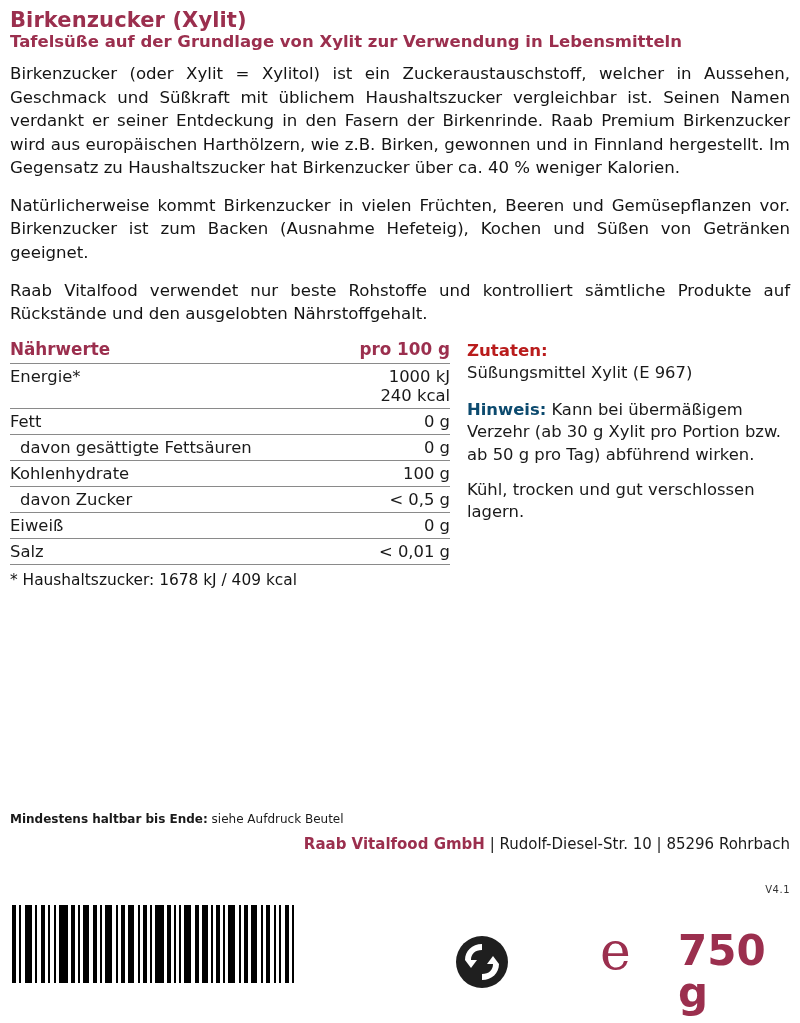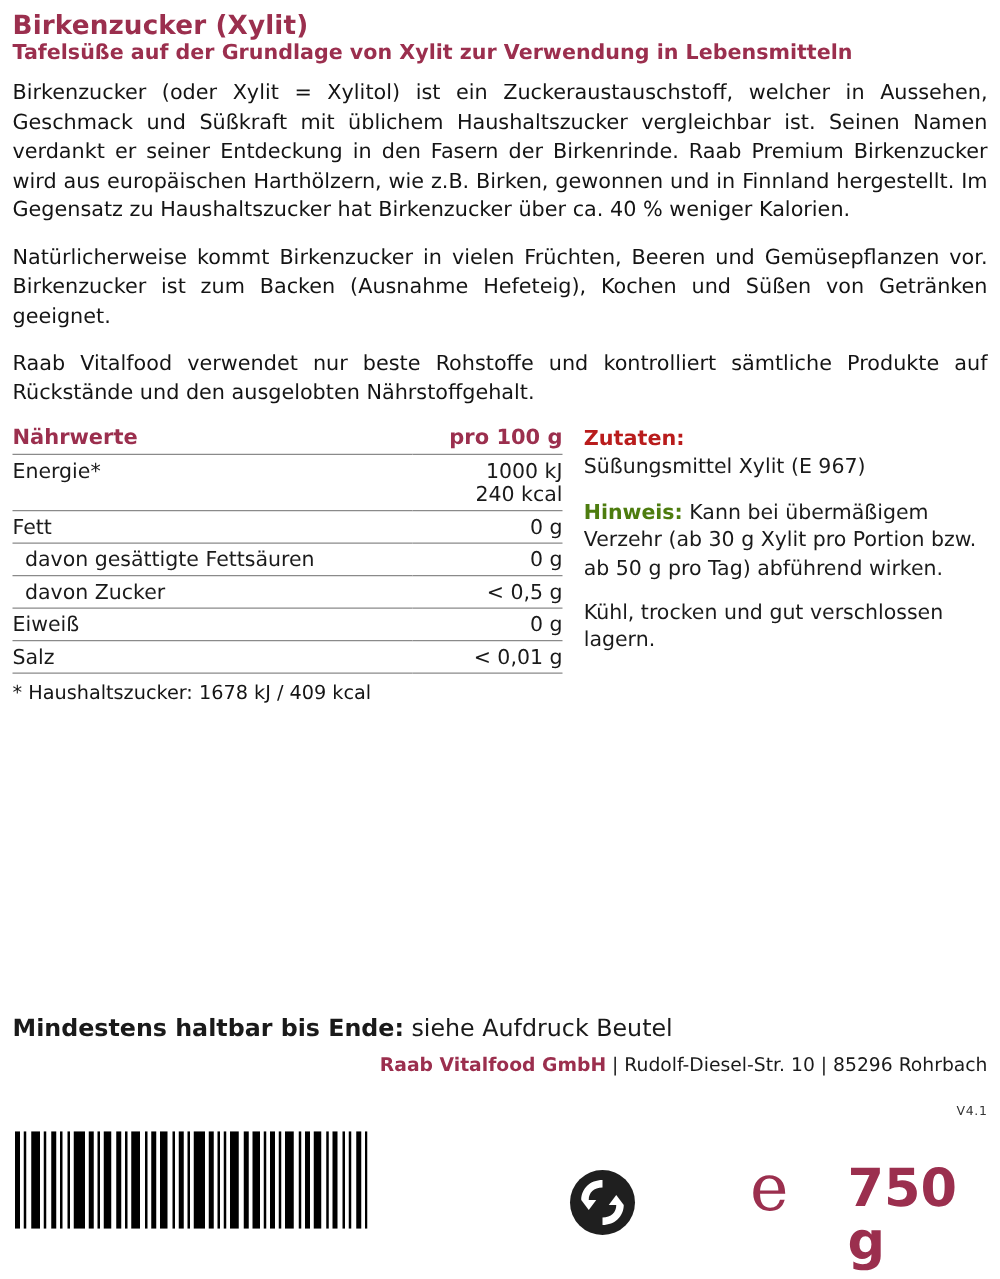--- a/index.html
+++ b/index.html
@@ -113,33 +113,33 @@
     font-size: 16.6px;
     line-height: 1.35;
   }
   .rc-p {
     font-size: 16.4px;
     line-height: 1.38;
     margin: 0 0 12px 0;
   }
   .rc-p.tight { margin-bottom: 14px; }
   .rc-inline-h {
-    color: #4d7c0f;
+    color: #0c4a6e;
     font-weight: bold;
   }
 
   
   .footer {
     position: absolute;
     left: 10px;
     top: 812px;
     width: 780px;
   }
   .mhd {
-    font-size: 19px;
+    font-size: 12px;
     margin-bottom: 9px;
   }
   .mhd b { font-weight: bold; }
   .addr {
     font-size: 15px;
     line-height: 1.3;
     text-align: right;
   }
   .addr .brand {
     color: #9b2f4e;
@@ -228,20 +228,24 @@
               <td class="val">1000 kJ
 240 kcal</td>
             </tr>
             <tr>
               <td class="lbl">Fett</td>
               <td class="val">0 g</td>
             </tr>
             <tr>
               <td class="lbl indent">davon gesättigte Fettsäuren</td>
               <td class="val">0 g</td>
+            </tr>
+            <tr>
+              <td class="lbl">Kohlenhydrate</td>
+              <td class="val">100 g</td>
             </tr>
             <tr>
               <td class="lbl indent">davon Zucker</td>
               <td class="val">&lt; 0,5 g</td>
             </tr>
             <tr>
               <td class="lbl">Eiweiß</td>
               <td class="val">0 g</td>
             </tr>
             <tr class="last">

